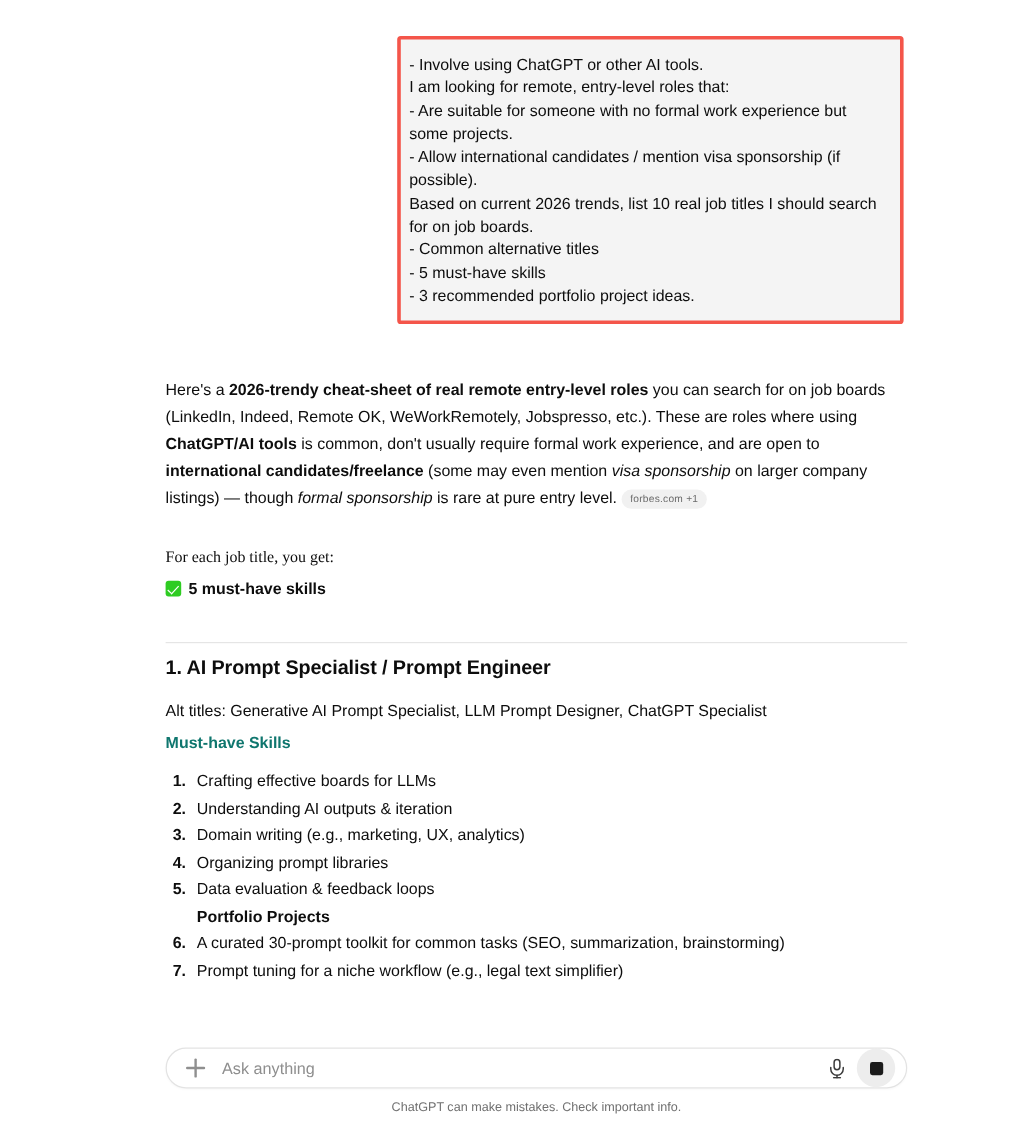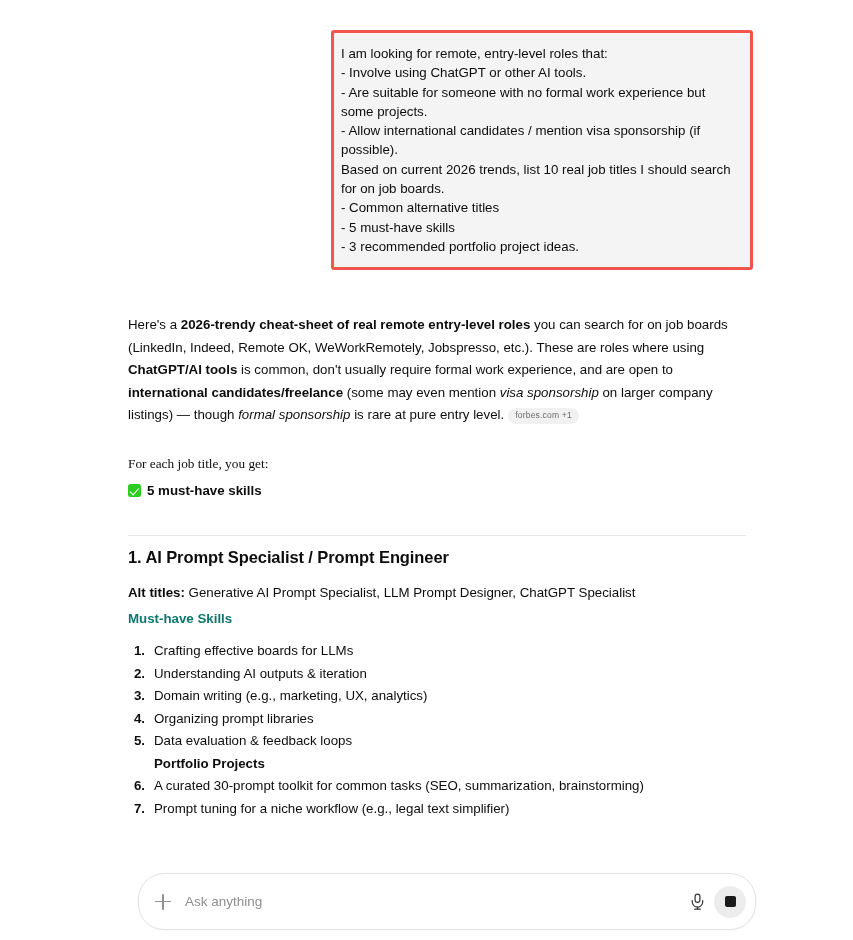--- a/index.html
+++ b/index.html
@@ -31,21 +31,21 @@
     padding: 11px 10px 11px 7px;
     font-size: 13.3px;
     line-height: 19.3px;
     color: #0d0d0d;
   }
   .user-prompt .pline { white-space: normal; }
 
   
   .assistant {
     position: absolute;
-    left: 128px;
+    left: 138px;
     top: 314px;
     width: 618px;
   }
   .intro-para {
     font-size: 13.3px;
     line-height: 22.5px;
     color: #0d0d0d;
     margin: 0;
   }
   .intro-para b { font-weight: 700; }
@@ -124,21 +124,21 @@
     color: #0d0d0d;
     letter-spacing: -0.1px;
   }
 
   .alt-titles {
     font-size: 13.3px;
     line-height: 19px;
     margin: 15px 0 0 0;
     color: #0d0d0d;
   }
-  .alt-titles b { font-weight: 700; }
+  .alt-titles b { font-weight: 400; }
 
   .sub-heading {
     font-size: 13.3px;
     line-height: 19px;
     font-weight: 700;
     margin: 7px 0 0 0;
     color: #0f766e;
   }
 
   .num-list {
@@ -167,21 +167,21 @@
   .num-list li.inline-head .txt { font-weight: 700; }
 
   
   .composer-wrap {
     position: absolute;
     left: 138px;
     top: 873px;
     width: 618px;
   }
   .composer {
-    height: 57px;
+    height: 34px;
     border: 1px solid #e3e3e3;
     border-radius: 26px;
     background: #ffffff;
     display: flex;
     align-items: center;
     padding: 0 9px 0 14px;
     box-shadow: 0 1px 2px rgba(0,0,0,0.03);
   }
   .plus-icon {
     width: 20px;
@@ -252,22 +252,22 @@
     line-height: 15px;
     color: #707070;
     margin-top: 9px;
   }
 </style>
 </head>
 <body>
 
 <div class="user-prompt-wrap">
   <div class="user-prompt">
+    <div class="pline">- Involve using ChatGPT or other AI tools.</div>
     <div class="pline">I am looking for remote, entry-level roles that:</div>
-    <div class="pline">- Involve using ChatGPT or other AI tools.</div>
     <div class="pline">- Are suitable for someone with no formal work experience but some projects.</div>
     <div class="pline">- Allow international candidates / mention visa sponsorship (if possible).</div>
     <div class="pline">Based on current 2026 trends, list 10 real job titles I should search for on job boards.</div>
     <div class="pline">- Common alternative titles</div>
     <div class="pline">- 5 must-have skills</div>
     <div class="pline">- 3 recommended portfolio project ideas.</div>
   </div>
 </div>
 
 <div class="assistant">

